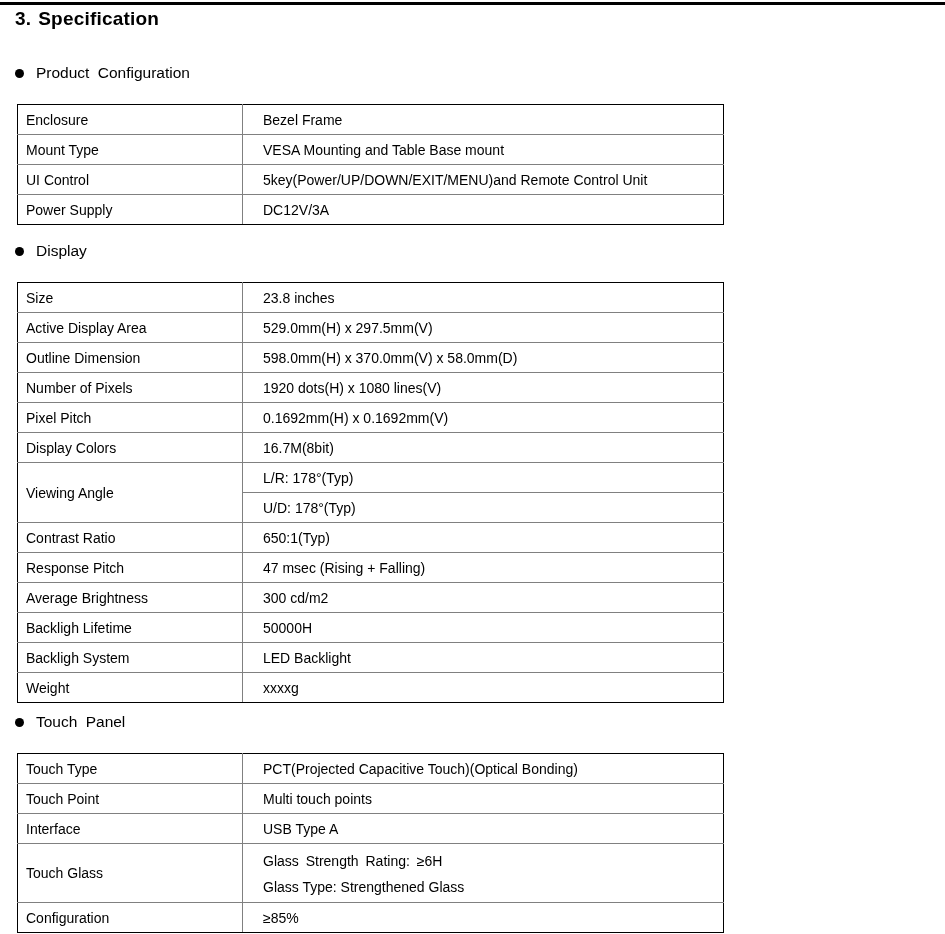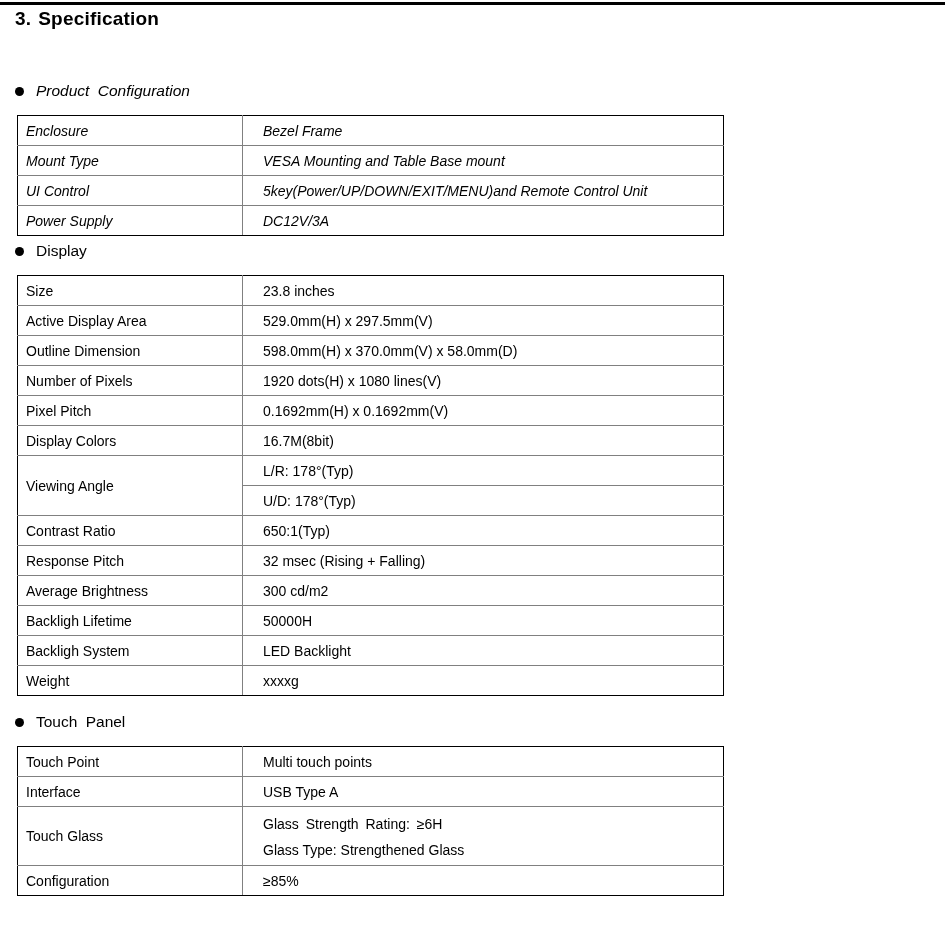--- a/index.html
+++ b/index.html
@@ -66,21 +66,21 @@
   }
   .sec-title .label {
     word-spacing: 4px;
   }
   table.spec {
     position: relative;
     left: 17px;
     width: 678px;
     border-collapse: collapse;
     table-layout: fixed;
-    margin-top: 13px;
+    margin-top: 20px;
   }
   table.spec td {
     border: 1px solid #808080;
     font-size: 14px;
     padding: 0 0 0 8px;
     height: 29px;
     vertical-align: middle;
     white-space: nowrap;
     line-height: 18px;
   }
@@ -119,21 +119,21 @@
     padding: 4px 0 2px 0;
   }
   .twoline span {
     display: block;
     height: 26px;
     line-height: 26px;
   }
   .wordsp {
     word-spacing: 3px;
   }
-  #sec-product { top: 80px; font-style: italic; }
+  #sec-product { top: 62px; }
   #sec-display { top: 240px; }
   #sec-touch   { top: 711px; }
 </style>
 </head>
 <body>
 
 <div class="page">
 
   <div class="top-rule"></div>
 
@@ -205,21 +205,21 @@
         </tr>
         <tr>
           <td class="v">U/D: 178°(Typ)</td>
         </tr>
         <tr>
           <td class="k">Contrast Ratio</td>
           <td class="v">650:1(Typ)</td>
         </tr>
         <tr>
           <td class="k">Response Pitch</td>
-          <td class="v">32 msec (Rising + Falling)</td>
+          <td class="v">47 msec (Rising + Falling)</td>
         </tr>
         <tr>
           <td class="k">Average Brightness</td>
           <td class="v">300 cd/m2</td>
         </tr>
         <tr>
           <td class="k">Backligh Lifetime</td>
           <td class="v">50000H</td>
         </tr>
         <tr>
@@ -235,20 +235,24 @@
   </div>
 
   <div class="section" id="sec-touch">
     <div class="sec-title">
       <span class="bullet"></span>
       <span class="label">Touch  Panel</span>
     </div>
     <table class="spec">
       <tbody>
         <tr>
+          <td class="k">Touch Type</td>
+          <td class="v">PCT(Projected Capacitive Touch)(Optical Bonding)</td>
+        </tr>
+        <tr>
           <td class="k">Touch Point</td>
           <td class="v">Multi touch points</td>
         </tr>
         <tr>
           <td class="k">Interface</td>
           <td class="v">USB Type A</td>
         </tr>
         <tr>
           <td class="k tall bottomish">Touch Glass</td>
           <td class="v tall">

